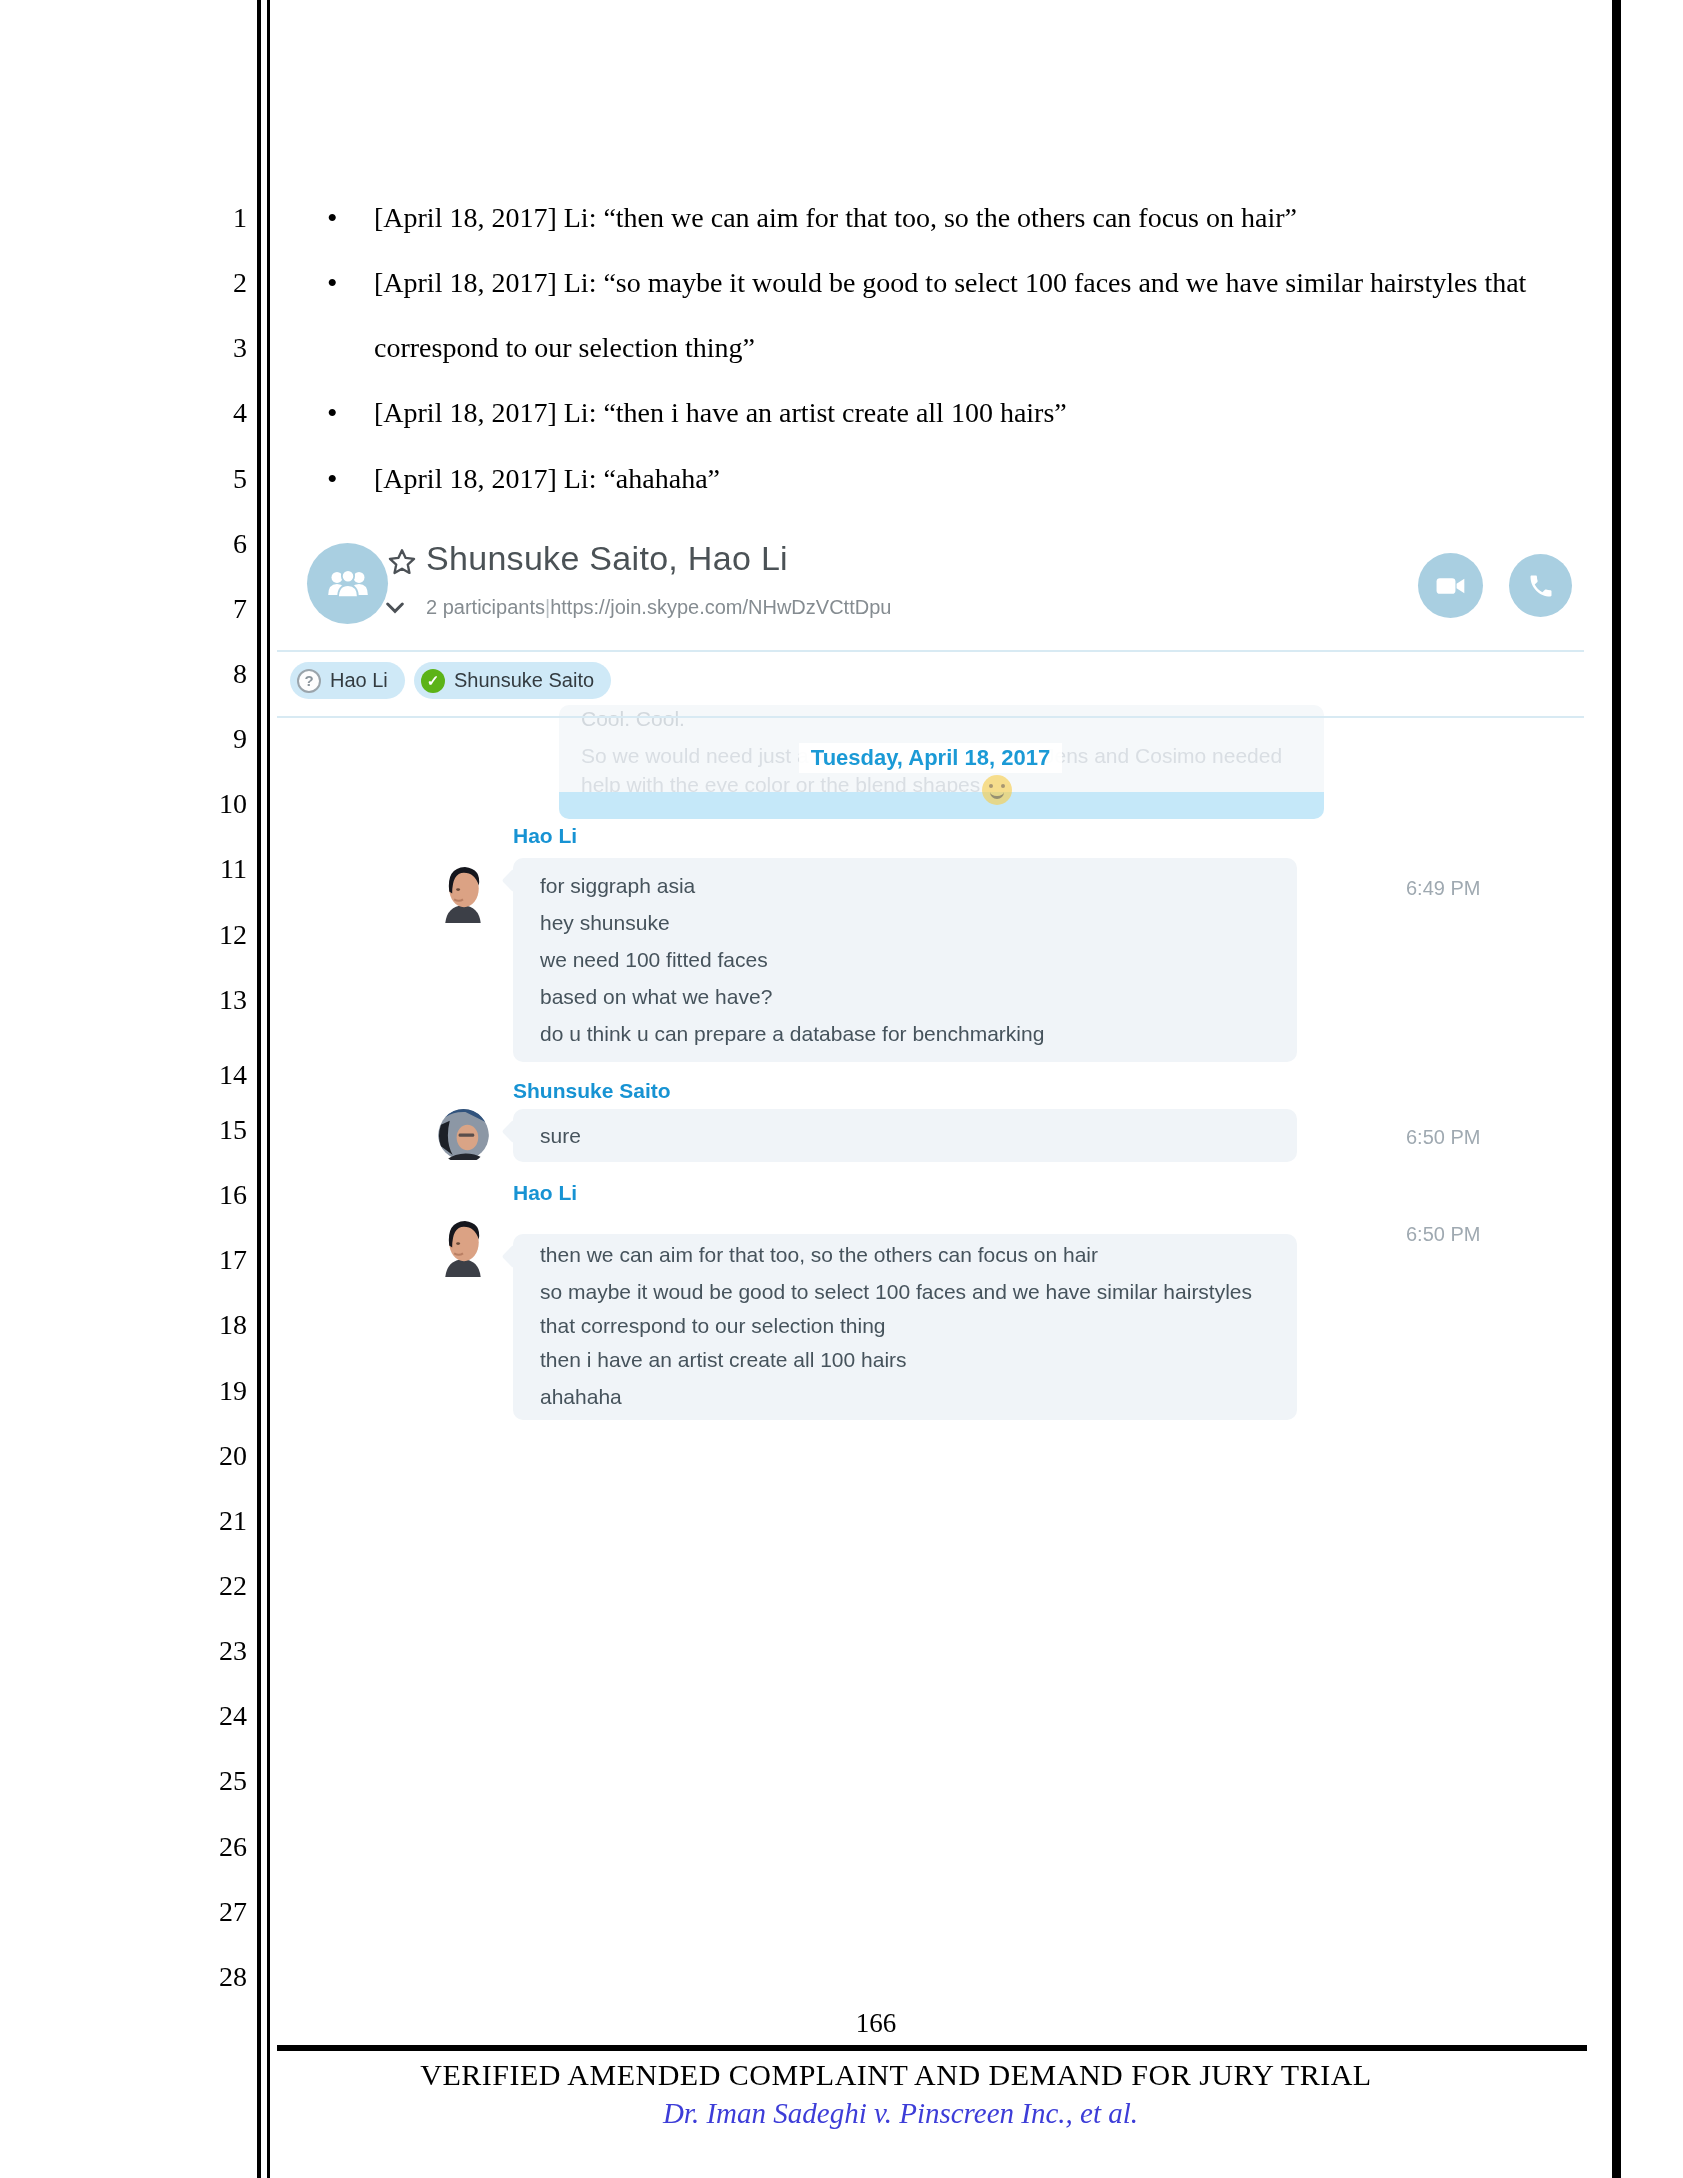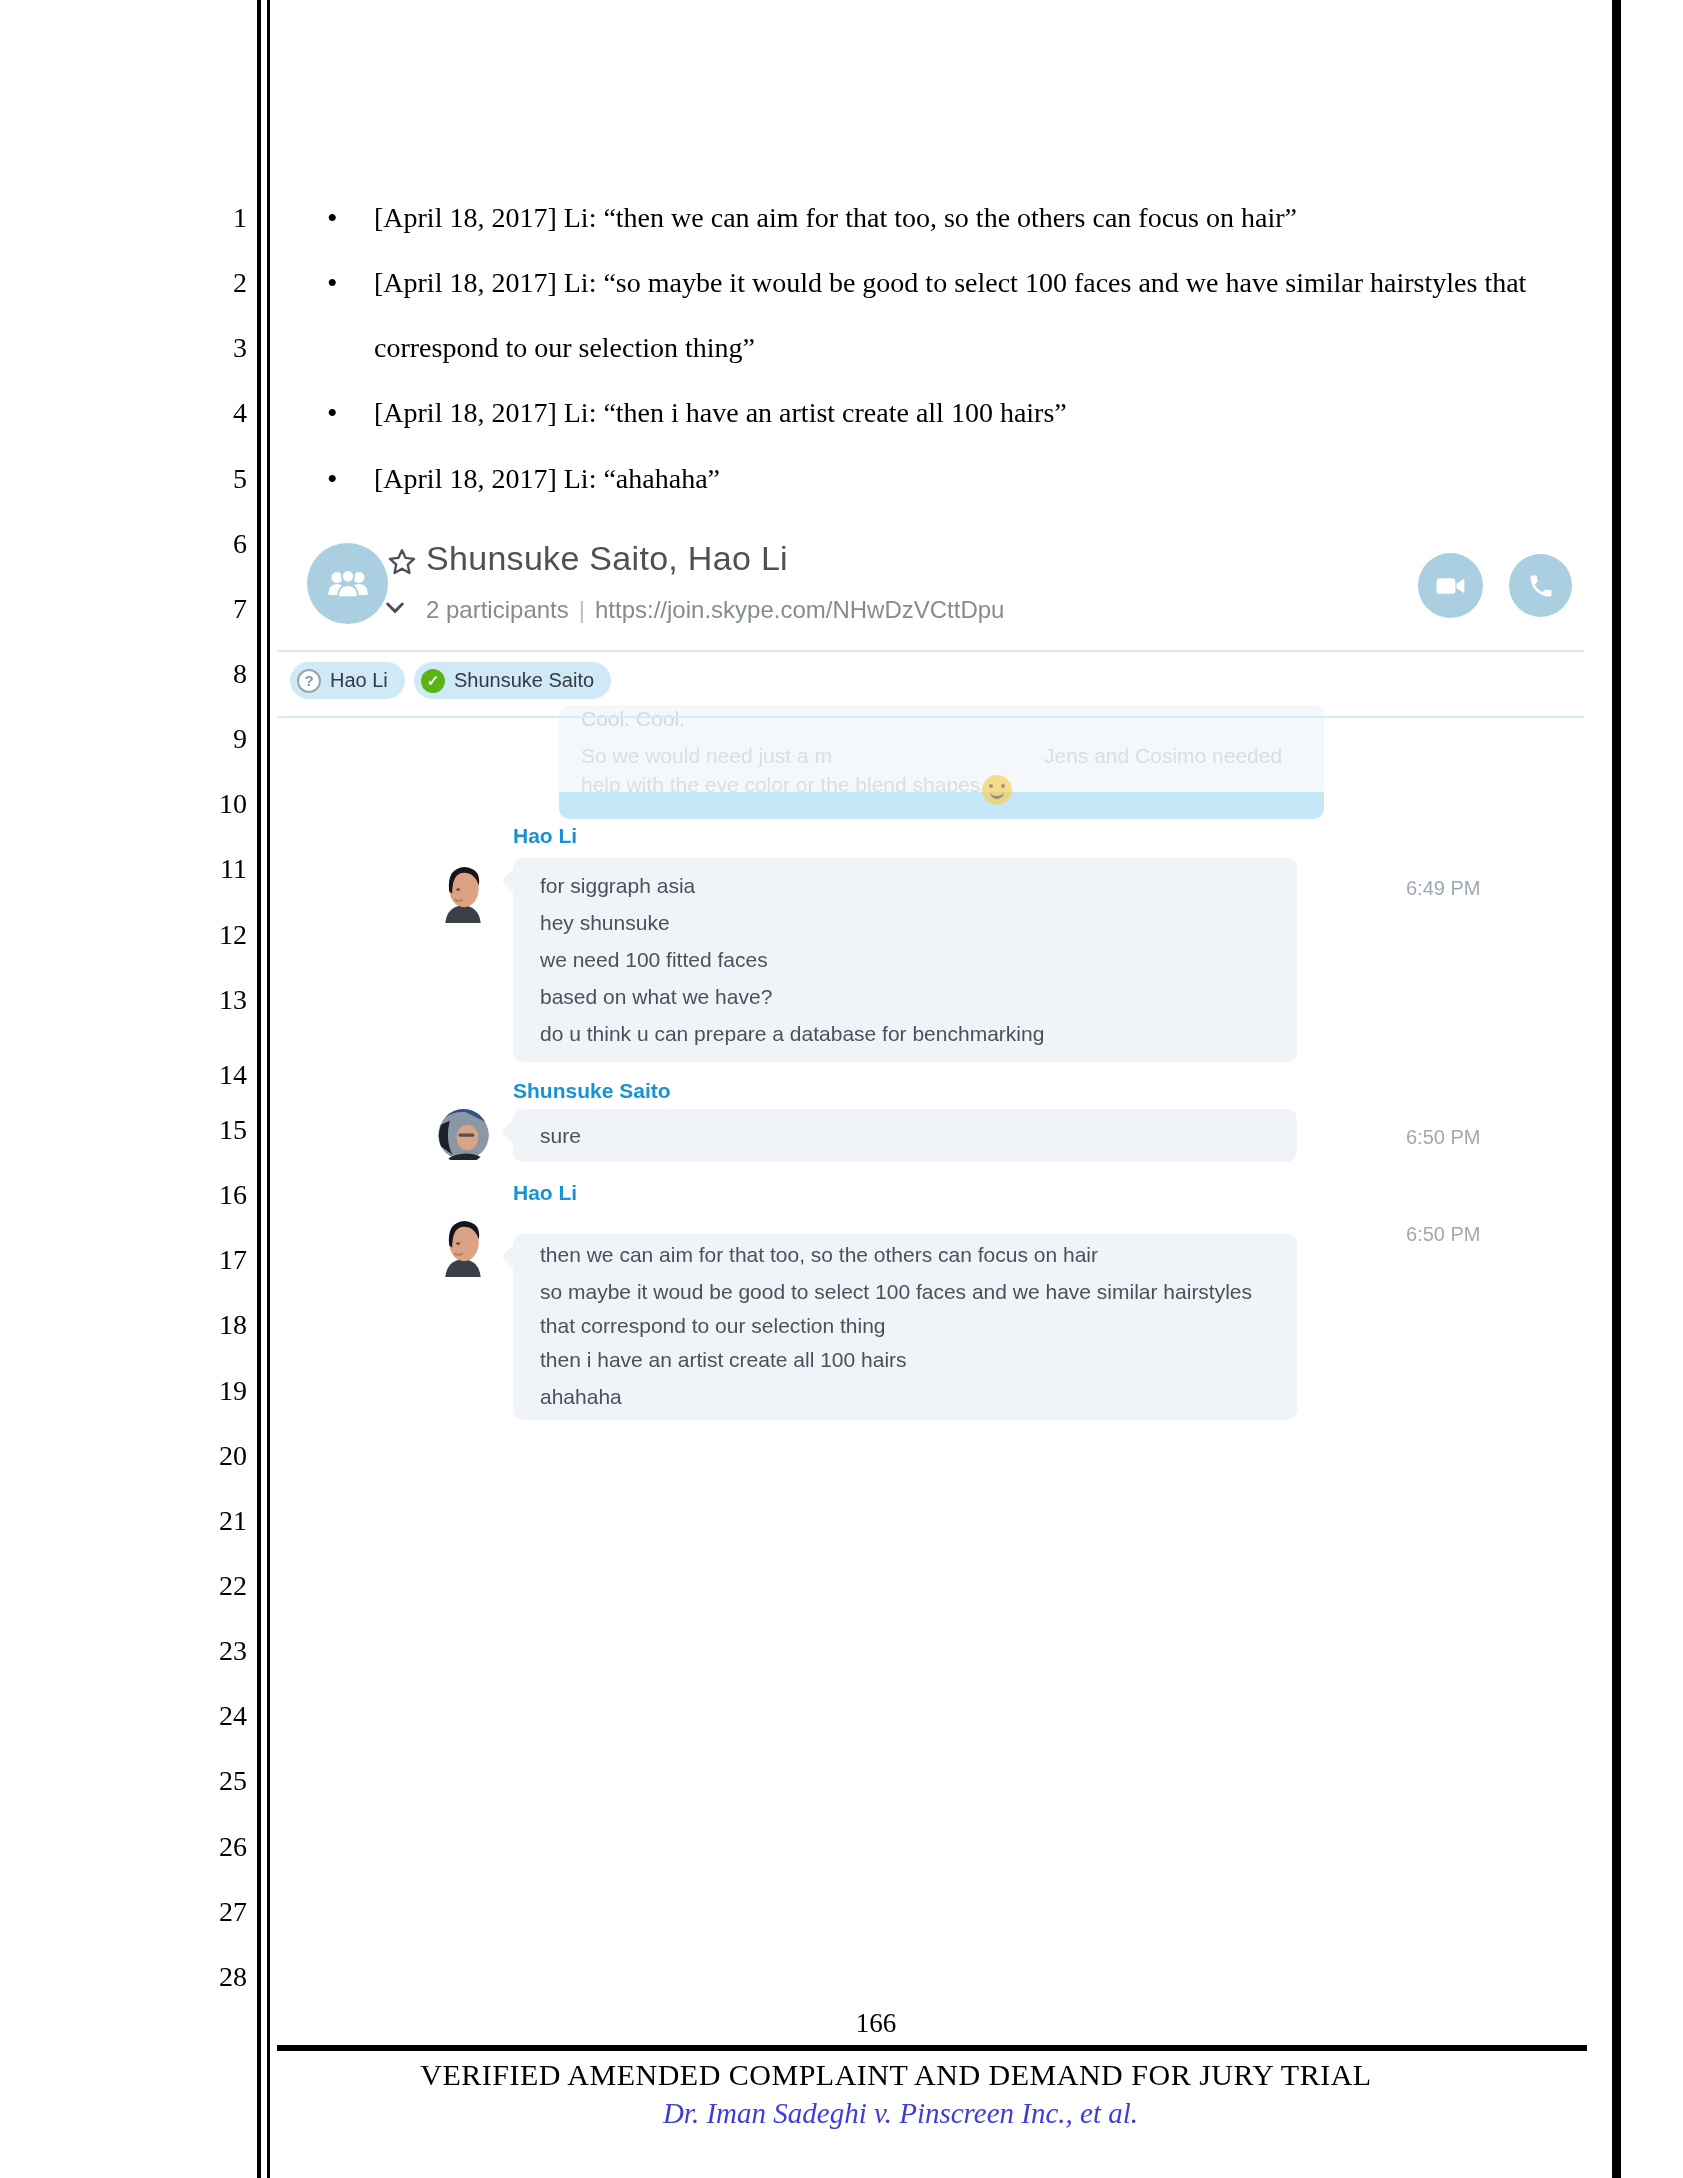--- a/index.html
+++ b/index.html
@@ -15,21 +15,21 @@
   .footer-line{position:absolute;left:277px;top:2045px;width:1310px;height:6px;background:#000;}
   .pgnum{position:absolute;left:277px;top:2008px;width:1198px;text-align:center;font-size:27px;}
   .foot-title{position:absolute;left:277px;top:2058px;width:1238px;text-align:center;font-size:30px;letter-spacing:0.5px;}
   .foot-case{position:absolute;left:277px;top:2097px;width:1247px;text-align:center;font-size:29px;font-style:italic;color:#3d3dd8;}
   
   #skype{position:absolute;left:277px;top:525px;width:1307px;height:906px;font-family:"Liberation Sans",sans-serif;}
   .hdr-avatar{left:30px;top:18px;width:81px;height:81px;border-radius:50%;background:#a9cfe1;display:flex;align-items:center;justify-content:center;}
   .hdr-title{left:149px;top:14px;font-size:34px;font-weight:300;color:#4b5256;letter-spacing:0.3px;}
   .star{left:109px;top:22px;width:32px;height:32px;}
   .chev{left:109px;top:75px;width:18px;height:12px;}
-  .hdr-sub{left:149px;top:71px;font-size:24px;color:#858c91;display:flex;gap:10px;}
+  .hdr-sub{left:149px;top:71px;font-size:20px;color:#858c91;display:flex;}
   .hdr-sub .sep{color:#b9bfc3;}
   .call-btn{border-radius:50%;background:#a9cfe1;display:flex;align-items:center;justify-content:center;}
   #btn-video{left:1141px;top:28px;width:65px;height:65px;}
   #btn-call{left:1232px;top:29px;width:63px;height:63px;}
   .hsep{position:absolute;left:0;width:1307px;height:2px;background:#d8eaf3;}
   .chip{position:absolute;top:137px;height:37px;border-radius:19px;background:#cfe9f7;display:flex;align-items:center;gap:9px;padding:0 17px 0 7px;font-size:20px;color:#333b40;}
   .q-icon{width:24px;height:24px;border-radius:50%;border:2px solid #9aa4ab;color:#8a949b;font-size:15px;font-weight:bold;display:flex;align-items:center;justify-content:center;background:#fdfdfd;}
   .ok-icon{width:24px;height:24px;border-radius:50%;background:#5cb317;color:#fff;font-size:15px;font-weight:bold;display:flex;align-items:center;justify-content:center;}
   
   .faded-bubble{left:282px;top:180px;width:765px;height:113px;border-radius:10px;background:#f5f8fa;z-index:1;}
@@ -150,20 +150,23 @@
 
     <div class="abs faded-bubble">
       <div class="faded-line" style="top:0px;color:#d2d8dd;">Cool. Cool.</div>
       <div class="faded-line" style="top:37px;">So we would need just a m</div>
       <div class="faded-line" style="top:37px;left:485px;">Jens and Cosimo needed</div>
       <div class="faded-line" style="top:66px;">help with the eye color or the blend shapes</div>
     </div>
     <div class="abs sel-bar"></div>
     <div class="abs emoji" aria-label="😊"></div>
     <div class="hsep" style="top:191px;z-index:4;"></div>
+    <div class="abs date-row">
+      <span class="date-pill">Tuesday, April 18, 2017</span>
+    </div>
 
     <div id="chat-blocks">
         <div class="msg-name" style="top: 299px;">Hao Li</div>
         <div class="avatar" style="top: 335px;">
   <svg width="50" height="63" viewBox="0 0 50 64">
     <path d="M7 64 Q9 47 25 46 Q41 47 43 64 Z" fill="#3c3f47"></path>
     <ellipse cx="26" cy="29" rx="15" ry="19" fill="#dba284"></ellipse>
     <path d="M11 32 Q8 8 27 7 Q44 9 41 26 Q37 13 26 13 Q14 13 14 34 Z" fill="#15161d"></path>
     <ellipse cx="20" cy="30" rx="2" ry="1.4" fill="#6b4a38"></ellipse>
     <path d="M16 40 q5 3 9 0" stroke="#b97f63" stroke-width="2" fill="none"></path>

